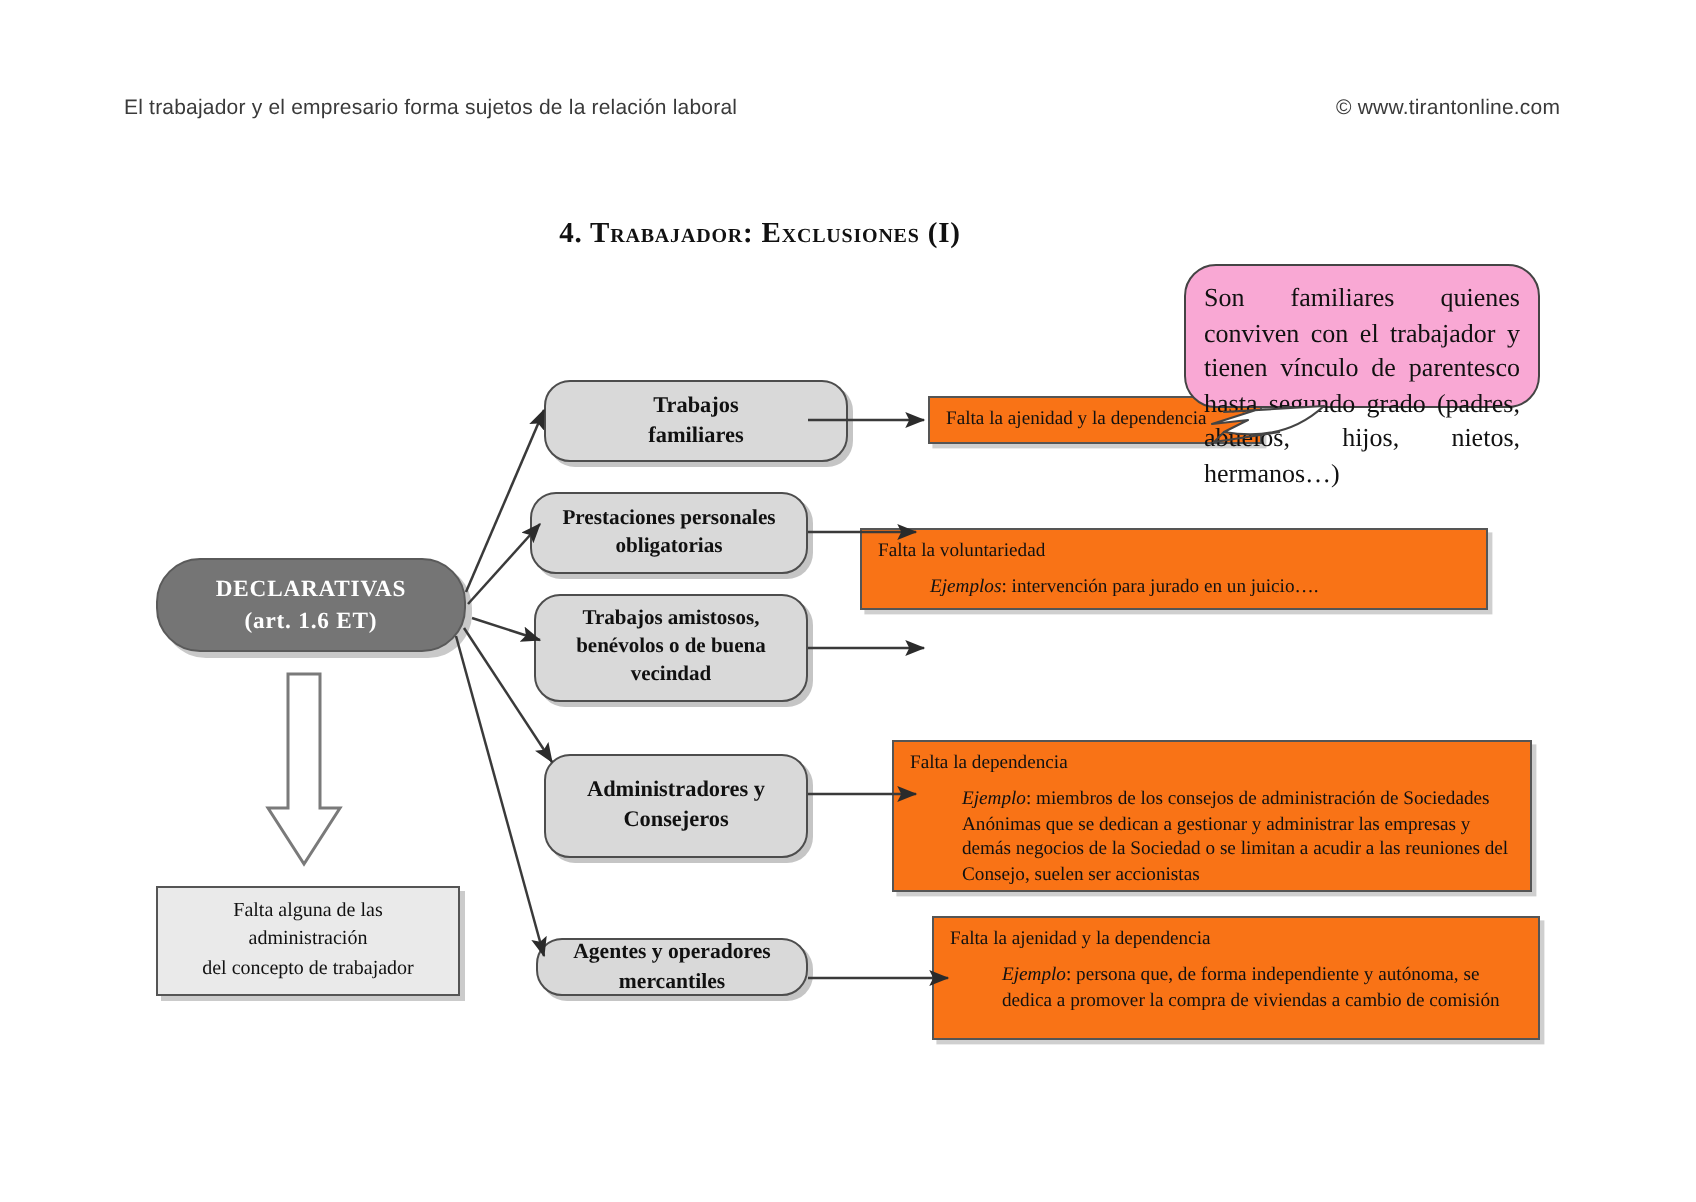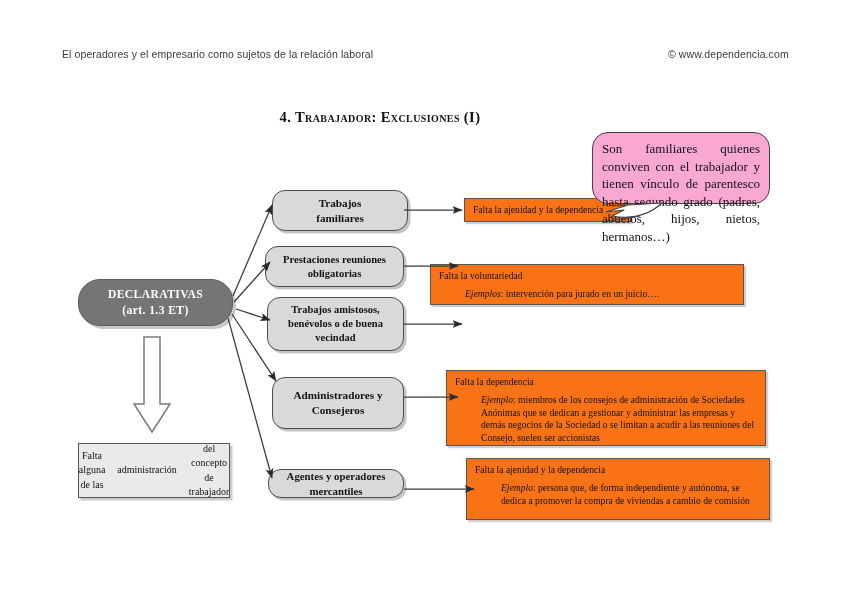--- a/index.html
+++ b/index.html
@@ -95,28 +95,27 @@
   }
   .detail .ex i { font-style: italic; }
 
   #outcome-box {
     position: absolute;
     box-sizing: border-box;
     background: #eaeaea;
     border: 1.3px solid #555;
     box-shadow: 2.5px 2.5px 0 rgba(160,160,160,.55);
     display: flex;
-    flex-direction: row;
+    flex-direction: column;
     align-items: center;
     justify-content: center;
     text-align: center;
     font-size: 10px;
     line-height: 1.42;
     color: #111;
-    gap: 12px;
   }
 
   
   #callout {
     position: absolute;
     box-sizing: border-box;
     background: #f9a8d4;
     border: 1.2px solid #444;
     border-radius: 16px;
     font-size: 13px;
@@ -135,22 +134,22 @@
     pointer-events: none;
     z-index: 2;
   }
   #overlay-top { z-index: 6; }
 </style>
 </head>
 <body>
 
 <div id="page">
 
-  <div class="hdr" id="hdr-left">El operadores y el empresario como sujetos de la relación laboral</div>
-  <div class="hdr" id="hdr-right">© www.dependencia.com</div>
+  <div class="hdr" id="hdr-left">El trabajador y el empresario forma sujetos de la relación laboral</div>
+  <div class="hdr" id="hdr-right">© www.tirantonline.com</div>
 
   <div id="title">4. Trabajador: Exclusiones (I)</div>
 
   <svg id="wires" viewBox="0 0 848 601">
     <defs>
       <marker id="ah" markerWidth="9" markerHeight="9" refX="7.5" refY="3.2" orient="auto" markerUnits="strokeWidth">
         <path d="M0,0 L8,3.2 L0,6.4 L1.6,3.2 Z" fill="#2b2b2b"></path>
       </marker>
     </defs>
 
@@ -169,40 +168,40 @@
       <path d="M404,397 L458,397"></path>
       <path d="M404,489 L474,489"></path>
     </g>
 
     <path d="M144,337 L160,337 L160,404 L170,404 L152,432 L134,404 L144,404 Z" fill="#ffffff" stroke="#7a7a7a" stroke-width="1.5" stroke-linejoin="miter"></path>
   </svg>
 
   <div class="node" id="root-node" style="left:78px; top:279px; width:155px; height:47px;">
     <div>
       <span>DECLARATIVAS</span>
-      <span>(art. 1.3 ET)</span>
+      <span>(art. 1.6 ET)</span>
     </div>
   </div>
 
   <div id="outcome-box" style="left:78px; top:443px; width:152px; height:55px;">
     <span>Falta alguna de las</span>
     <span>administración</span>
     <span>del concepto de trabajador</span>
   </div>
 
-  <div class="node" style="left:272px; top:190px; width:136px; height:41px;">
+  <div class="node" style="left:272px; top:190px; width:152px; height:41px;">
     <div>
       <span>Trabajos</span>
       <span>familiares</span>
     </div>
   </div>
 
   <div class="node" style="left:265px; top:246px; width:139px; height:41px; font-size:10.6px;">
     <div>
-      <span>Prestaciones reuniones</span>
+      <span>Prestaciones personales</span>
       <span>obligatorias</span>
     </div>
   </div>
 
   <div class="node" style="left:267px; top:297px; width:137px; height:54px; font-size:10.5px;">
     <div>
       <span>Trabajos amistosos,</span>
       <span>benévolos o de buena</span>
       <span>vecindad</span>
     </div>

